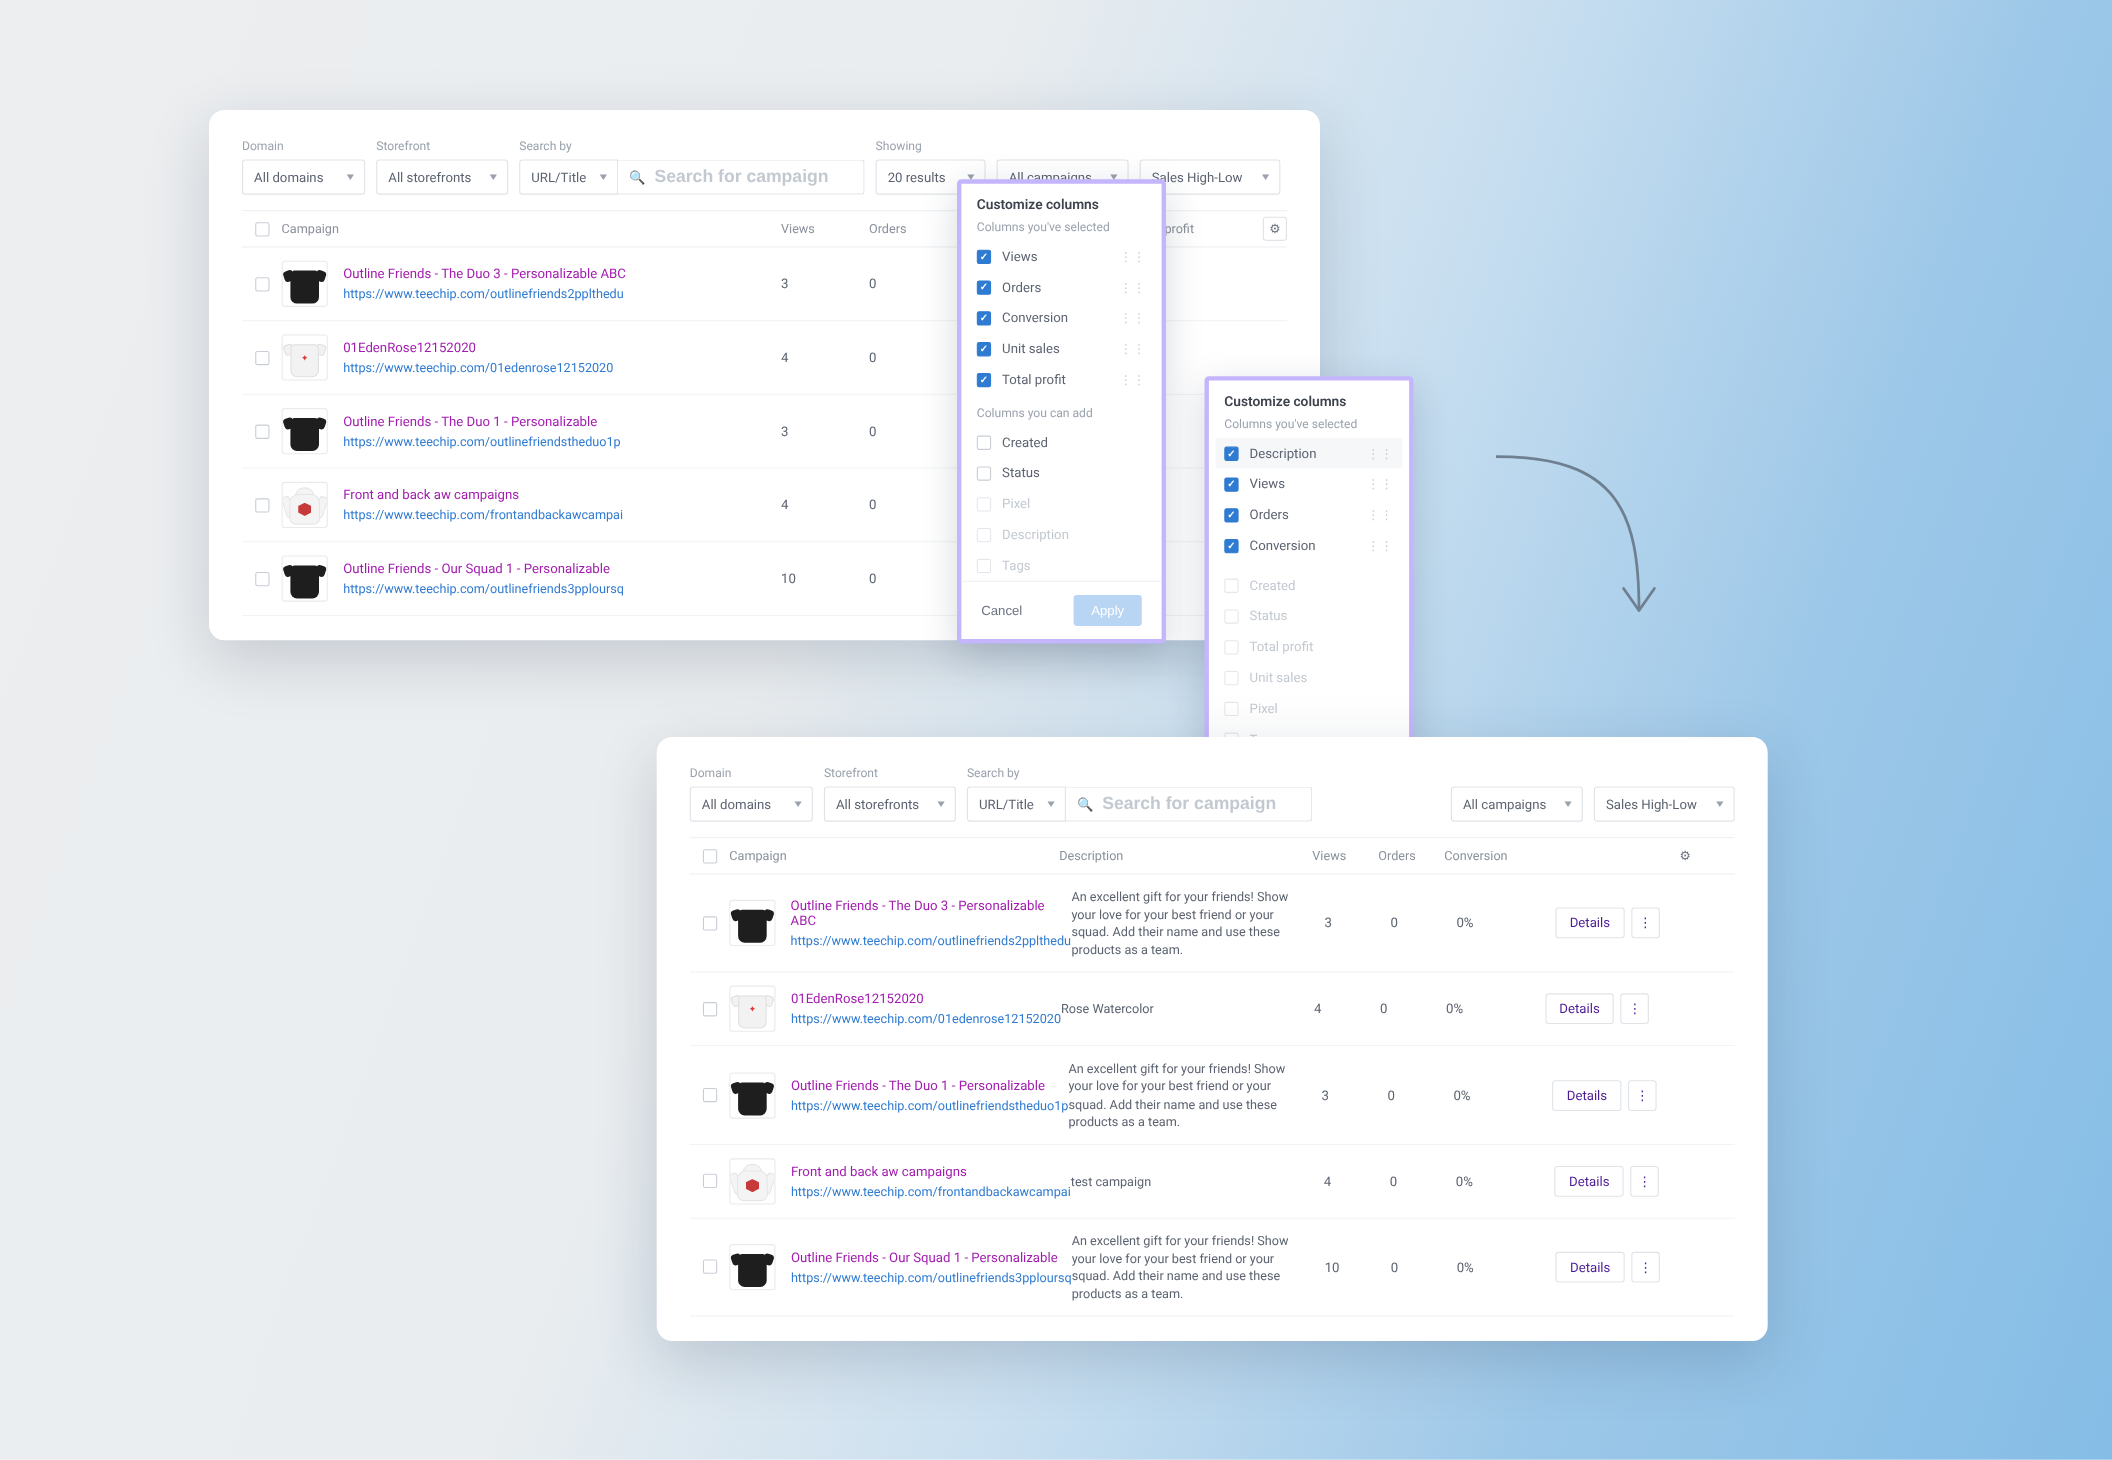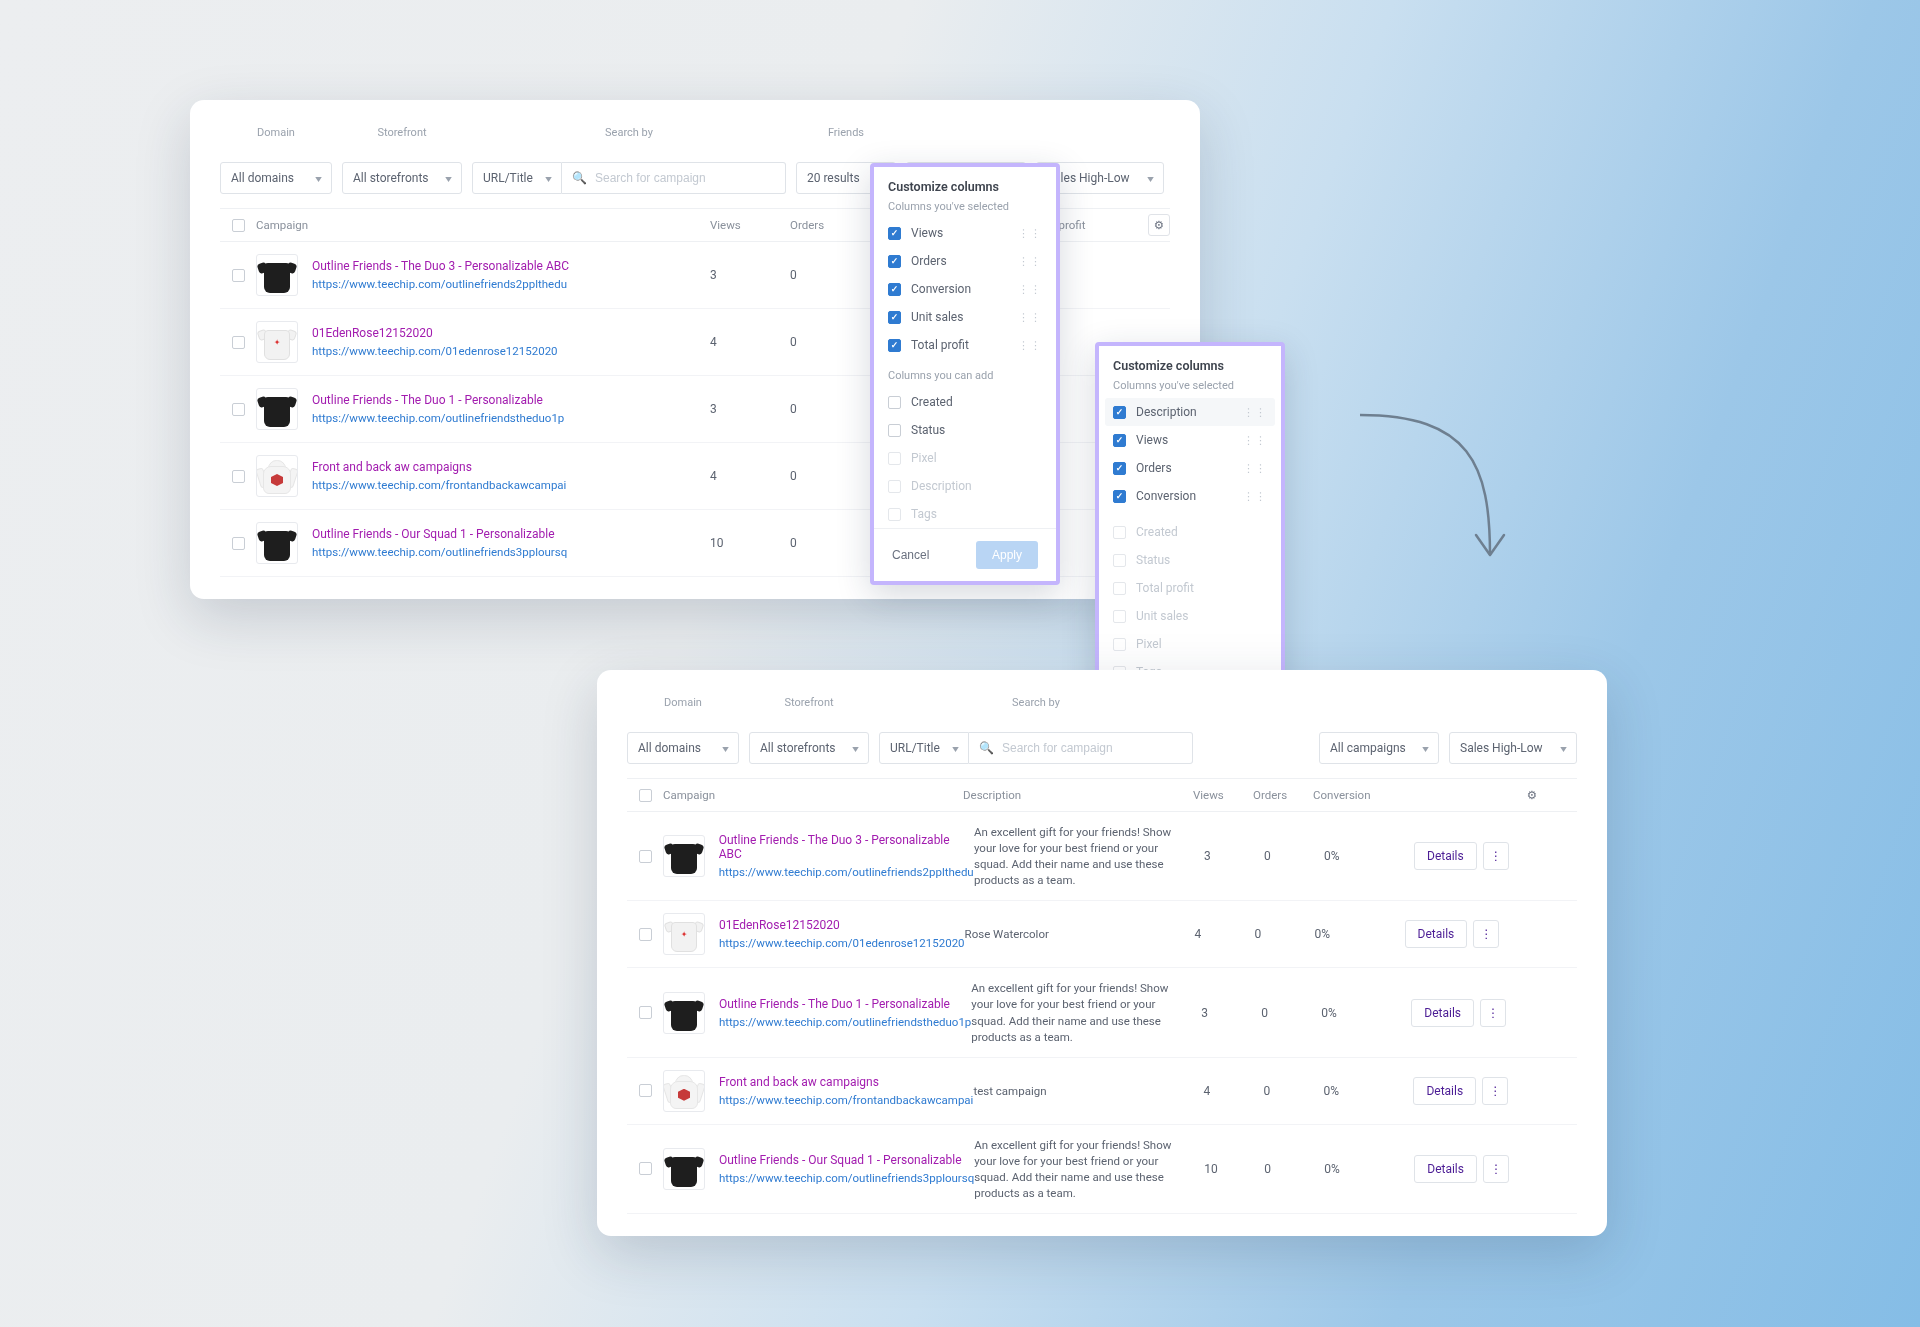--- a/index.html
+++ b/index.html
@@ -13,27 +13,27 @@
     position: absolute;
     background: #fff;
     border-radius: 14px;
     box-shadow: 0 18px 55px rgba(25, 45, 70, 0.18);
     padding: 26px 30px 22px;
   }
   .panel.top { left: 190px; top: 100px; width: 1010px; }
   .panel.bottom { left: 597px; top: 670px; width: 1010px; }
 
   .filters { display: flex; gap: 10px; align-items: flex-end; margin-bottom: 14px; }
-  .fld { display: flex; flex-direction: column; gap: 23px; align-items: center; }
+  .fld { display: flex; flex-direction: column; gap: 6px; }
   .fld-label { font-size: 11px; color: #9aa2ad; }
   .sel, .search-wrap { border: 1px solid #dfe3e8; border-radius: 3px; background: #fff; height: 32px; display: flex; align-items: center; padding: 0 10px; font-size: 12px; color: #5c6370; }
   .sel { justify-content: space-between; gap: 12px; cursor: pointer; }
   .sel .caret { color: #9aa2ad; font-size: 10px; transform: scaleX(1.3); }
   .search-wrap { gap: 8px; color: #b6bcc5; }
-  .search-wrap input { border: none; outline: none; font-size: 12px; width: 180px; color: #be185d; background: transparent; }
+  .search-wrap input { border: none; outline: none; font-size: 16px; width: 180px; color: #be185d; background: transparent; font-weight: bold; }
   .search-wrap input::placeholder { color: #c3c9d1; }
 
   .thead { display: flex; align-items: center; height: 34px; border-top: 1px solid #eef0f3; border-bottom: 1px solid #eef0f3; font-size: 11.5px; color: #8a919c; }
   .chkcell { width: 36px; display: flex; justify-content: center; }
   .chk { width: 13px; height: 13px; border: 1px solid #c9ced5; border-radius: 2px; background: #fff; }
   .col-camp { flex: 1; }
   .col-desc { width: 230px; padding-right: 16px; }
   .col-num { width: 80px; text-align: left; }
   .col-gear { width: 30px; text-align: right; }
   .gear-btn { width: 22px; height: 22px; border-radius: 3px; border: 1px solid #e0e3e8; display: inline-flex; align-items: center; justify-content: center; color: #6b7280; cursor: pointer; }
@@ -126,21 +126,21 @@
             <span>URL/Title</span>
             <span class="caret">▾</span>
           </div>
         <div class="search-wrap" style="border-left:none;border-radius:0 3px 3px 0">
           <span>🔍</span>
           <input placeholder="Search for campaign" style="">
         </div>
       </div>
       </div>
     <div class="fld">
-        <span class="fld-label">Friends</span>
+        <span class="fld-label">Showing</span>
       <div class="sel" style="width:100px">
           <span>20 results</span>
           <span class="caret">▾</span>
         </div>
       </div>
     <div class="fld">
         <span class="fld-label">&nbsp;</span>
       <div class="sel" style="width:120px">
           <span>All campaigns</span>
           <span class="caret">▾</span>

